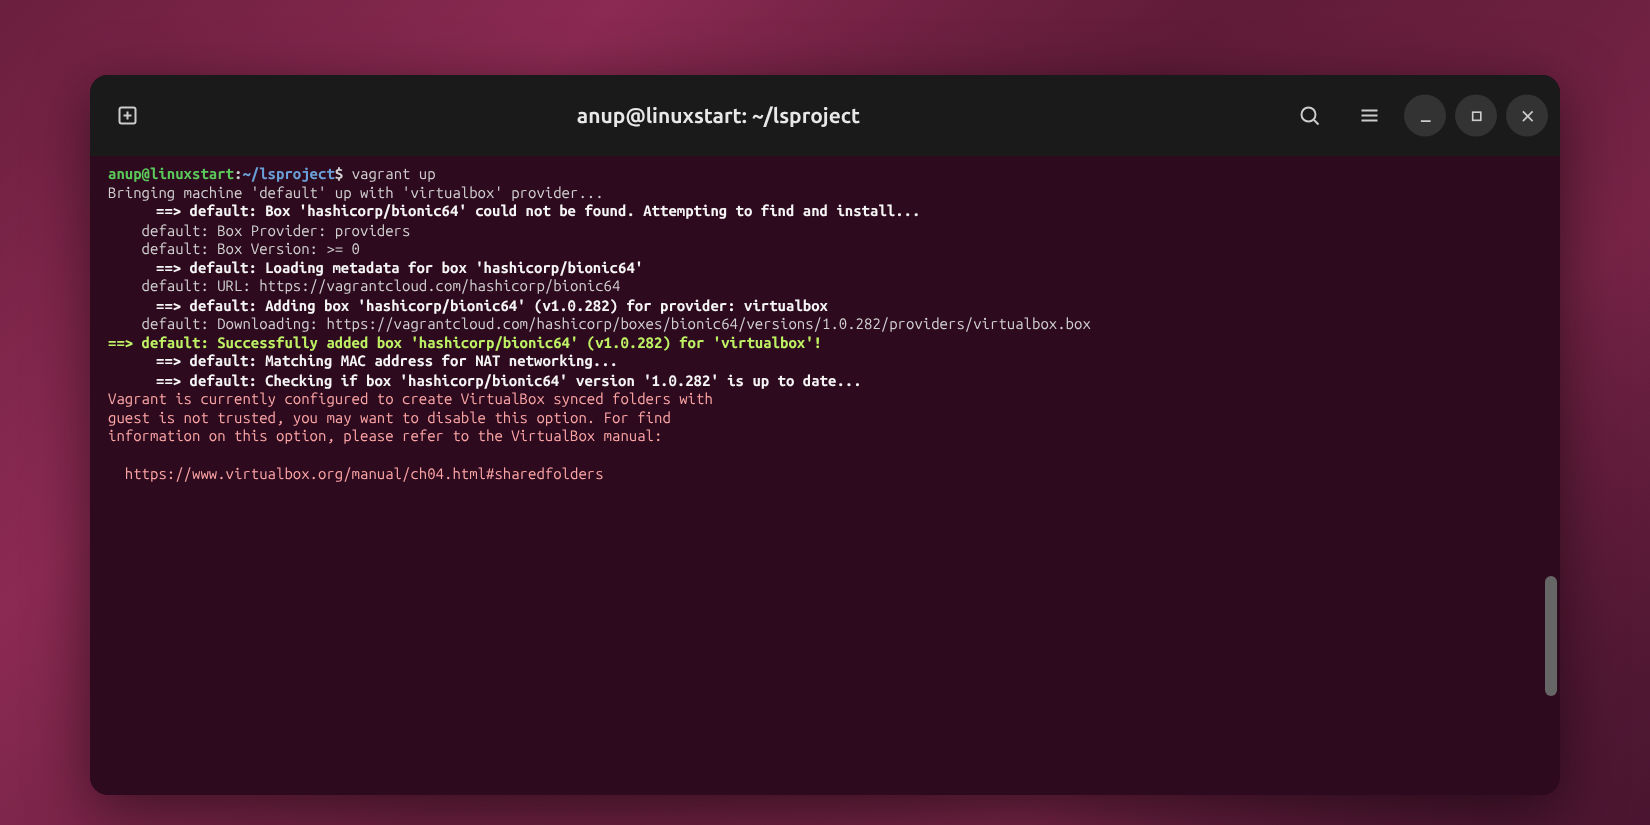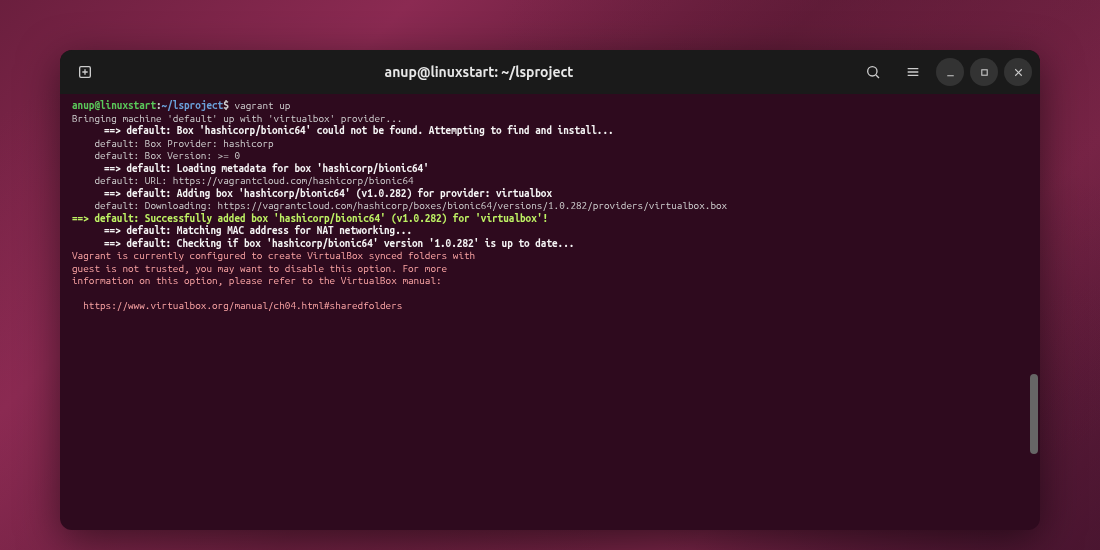--- a/index.html
+++ b/index.html
@@ -27,21 +27,21 @@
       right: 60px;
       bottom: 20px;
       background: #2e0a1e;
       border-radius: 12px;
       box-shadow: 0 10px 40px rgba(0,0,0,0.5);
       overflow: hidden;
       display: flex;
       flex-direction: column;
     }
     .titlebar {
-      height: 44px;
+      height: 54px;
       background: #1a1a1a;
       display: flex;
       align-items: center;
       padding: 0 8px;
       gap: 8px;
     }
     .tb-btn {
       width: 34px;
       height: 28px;
       border-radius: 6px;
@@ -140,29 +140,29 @@
             <line x1="6" y1="6" x2="18" y2="18"></line>
             <line x1="18" y1="6" x2="6" y2="18"></line>
           </svg>
       </div>
     </div>
   </div>
   <div class="terminal-body">
     <div class="line"><span class="prompt-user">anup@linuxstart</span><span class="prompt-colon">:</span><span class="prompt-path">~/lsproject</span><span class="prompt-colon">$</span> <span class="cmd">vagrant up</span></div>
     <div class="line">Bringing machine 'default' up with 'virtualbox' provider...</div>
     <div class="line bold-white">==&gt; default: Box 'hashicorp/bionic64' could not be found. Attempting to find and install...</div>
-    <div class="line">    default: Box Provider: hashicorp</div>
+    <div class="line">    default: Box Provider: providers</div>
     <div class="line">    default: Box Version: &gt;= 0</div>
     <div class="line bold-white">==&gt; default: Loading metadata for box 'hashicorp/bionic64'</div>
     <div class="line">    default: URL: https://vagrantcloud.com/hashicorp/bionic64</div>
     <div class="line bold-white">==&gt; default: Adding box 'hashicorp/bionic64' (v1.0.282) for provider: virtualbox</div>
     <div class="line">    default: Downloading: https://vagrantcloud.com/hashicorp/boxes/bionic64/versions/1.0.282/providers/virtualbox.box</div>
     <div class="line green">==&gt; default: Successfully added box 'hashicorp/bionic64' (v1.0.282) for 'virtualbox'!</div>
     <div class="line bold-white">==&gt; default: Matching MAC address for NAT networking...</div>
     <div class="line bold-white">==&gt; default: Checking if box 'hashicorp/bionic64' version '1.0.282' is up to date...</div>
     <div class="line dim-warn">Vagrant is currently configured to create VirtualBox synced folders with</div>
-    <div class="line dim-warn">guest is not trusted, you may want to disable this option. For more</div>
+    <div class="line dim-warn">guest is not trusted, you may want to disable this option. For find</div>
     <div class="line dim-warn">information on this option, please refer to the VirtualBox manual:</div>
     <div class="line dim-warn">&nbsp;</div>
     <div class="line dim-warn">  https://www.virtualbox.org/manual/ch04.html#sharedfolders</div>
     <div class="scrollbar"></div>
   </div>
 </div>
 
 </body></html>

